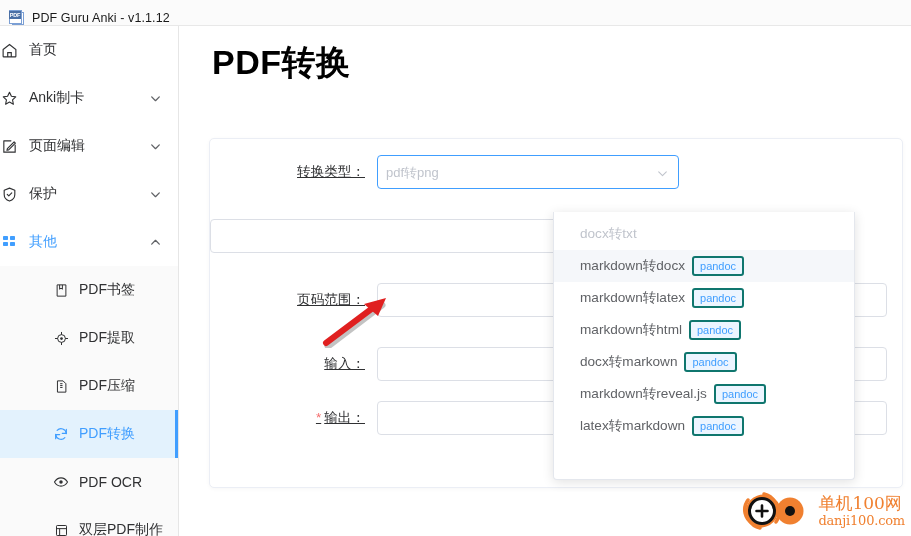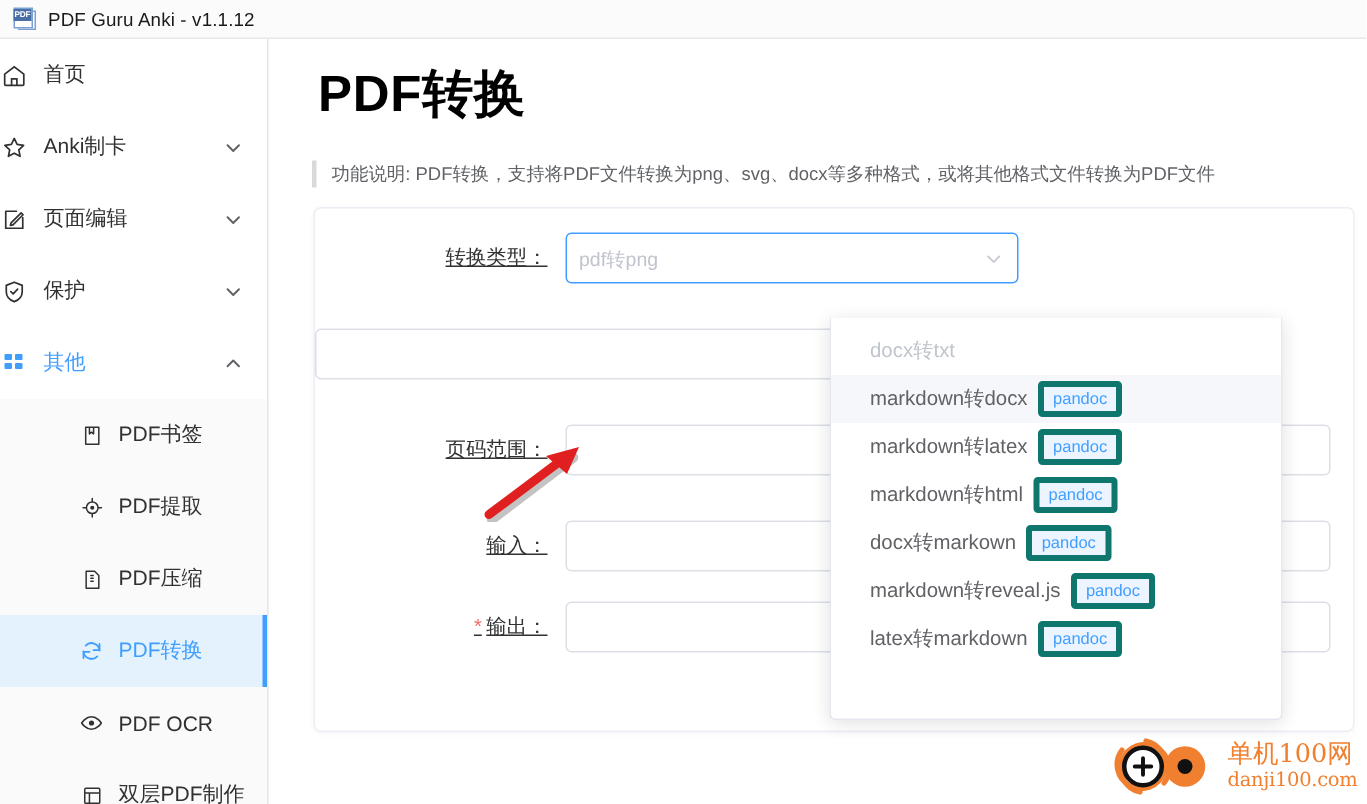--- a/index.html
+++ b/index.html
@@ -10,21 +10,21 @@
     font-family: "Liberation Sans", "DejaVu Sans", sans-serif;
     color: #303133;
   }
   #app { position: relative; width: 911px; height: 536px; }
 
   
   .titlebar {
     position: absolute; top: 0; left: 0; width: 911px; height: 26px;
     background: #fbfbfb;
     border-bottom: 1px solid #e8e8e8;
-    display: flex; align-items: center; padding-left: 9px;
+    display: flex; align-items: flex-end; padding-left: 9px;
   }
   .title-icon {
     width: 15px; height: 15px; margin-right: 8px;
     position: relative; flex: none;
   }
   .title-icon .doc {
     position: absolute; left: 0; top: 0; width: 13px; height: 14px;
     background: #fff; border: 1px solid #7b9fd4;
   }
   .title-icon .doc2 {
@@ -160,21 +160,21 @@
   }
   .dd-item {
     height: 32px; display: flex; align-items: center;
     padding: 0 20px 0 26px; font-size: 13.6px; color: #606266;
     cursor: pointer; white-space: nowrap;
   }
   .dd-item.disabled { color: #c0c4cc; cursor: not-allowed; }
   .dd-item.hovered { background: #f5f7fa; }
   .badge {
     margin-left: 7px; font-size: 11px; color: #409eff;
-    border: 4px solid #0f766e; background: #ecf5ff;
+    border: 2px solid #0f766e; background: #ecf5ff;
     border-radius: 3px; padding: 1px 6px; line-height: 14px;
     font-family: "Liberation Sans", sans-serif;
   }
 
   
   .arrow-ptr { position: absolute; left: 318px; top: 296px; z-index: 70; }
 
   
   .watermark {
     position: absolute; right: 6px; bottom: 4px;
@@ -331,21 +331,20 @@
       </span>
       <span class="nav-label">双层PDF制作</span>
     </div>
 
   </nav>
 
   <main class="main">
 
     <h1 class="page-title">PDF转换</h1>
 
-    <div class="desc-bar">功能说明: PDF转换，支持将PDF文件转换为png、svg、docx等多种格式，或将其他格式文件转换为PDF文件</div>
 
     <section class="card">
 
       <div class="form-row" style="top:16px;">
         <div class="form-label">转换类型：</div>
         <div class="form-field select-wrap" style="max-width:302px;">
           <input class="inp focused" readonly="" placeholder="pdf转png" style="">
           <span class="caret">
             <svg width="13" height="13" viewBox="0 0 24 24" fill="none" stroke="#c0c4cc" stroke-width="2">
                 <path d="M5 9l7 7 7-7" stroke-linecap="round" stroke-linejoin="round"></path>

